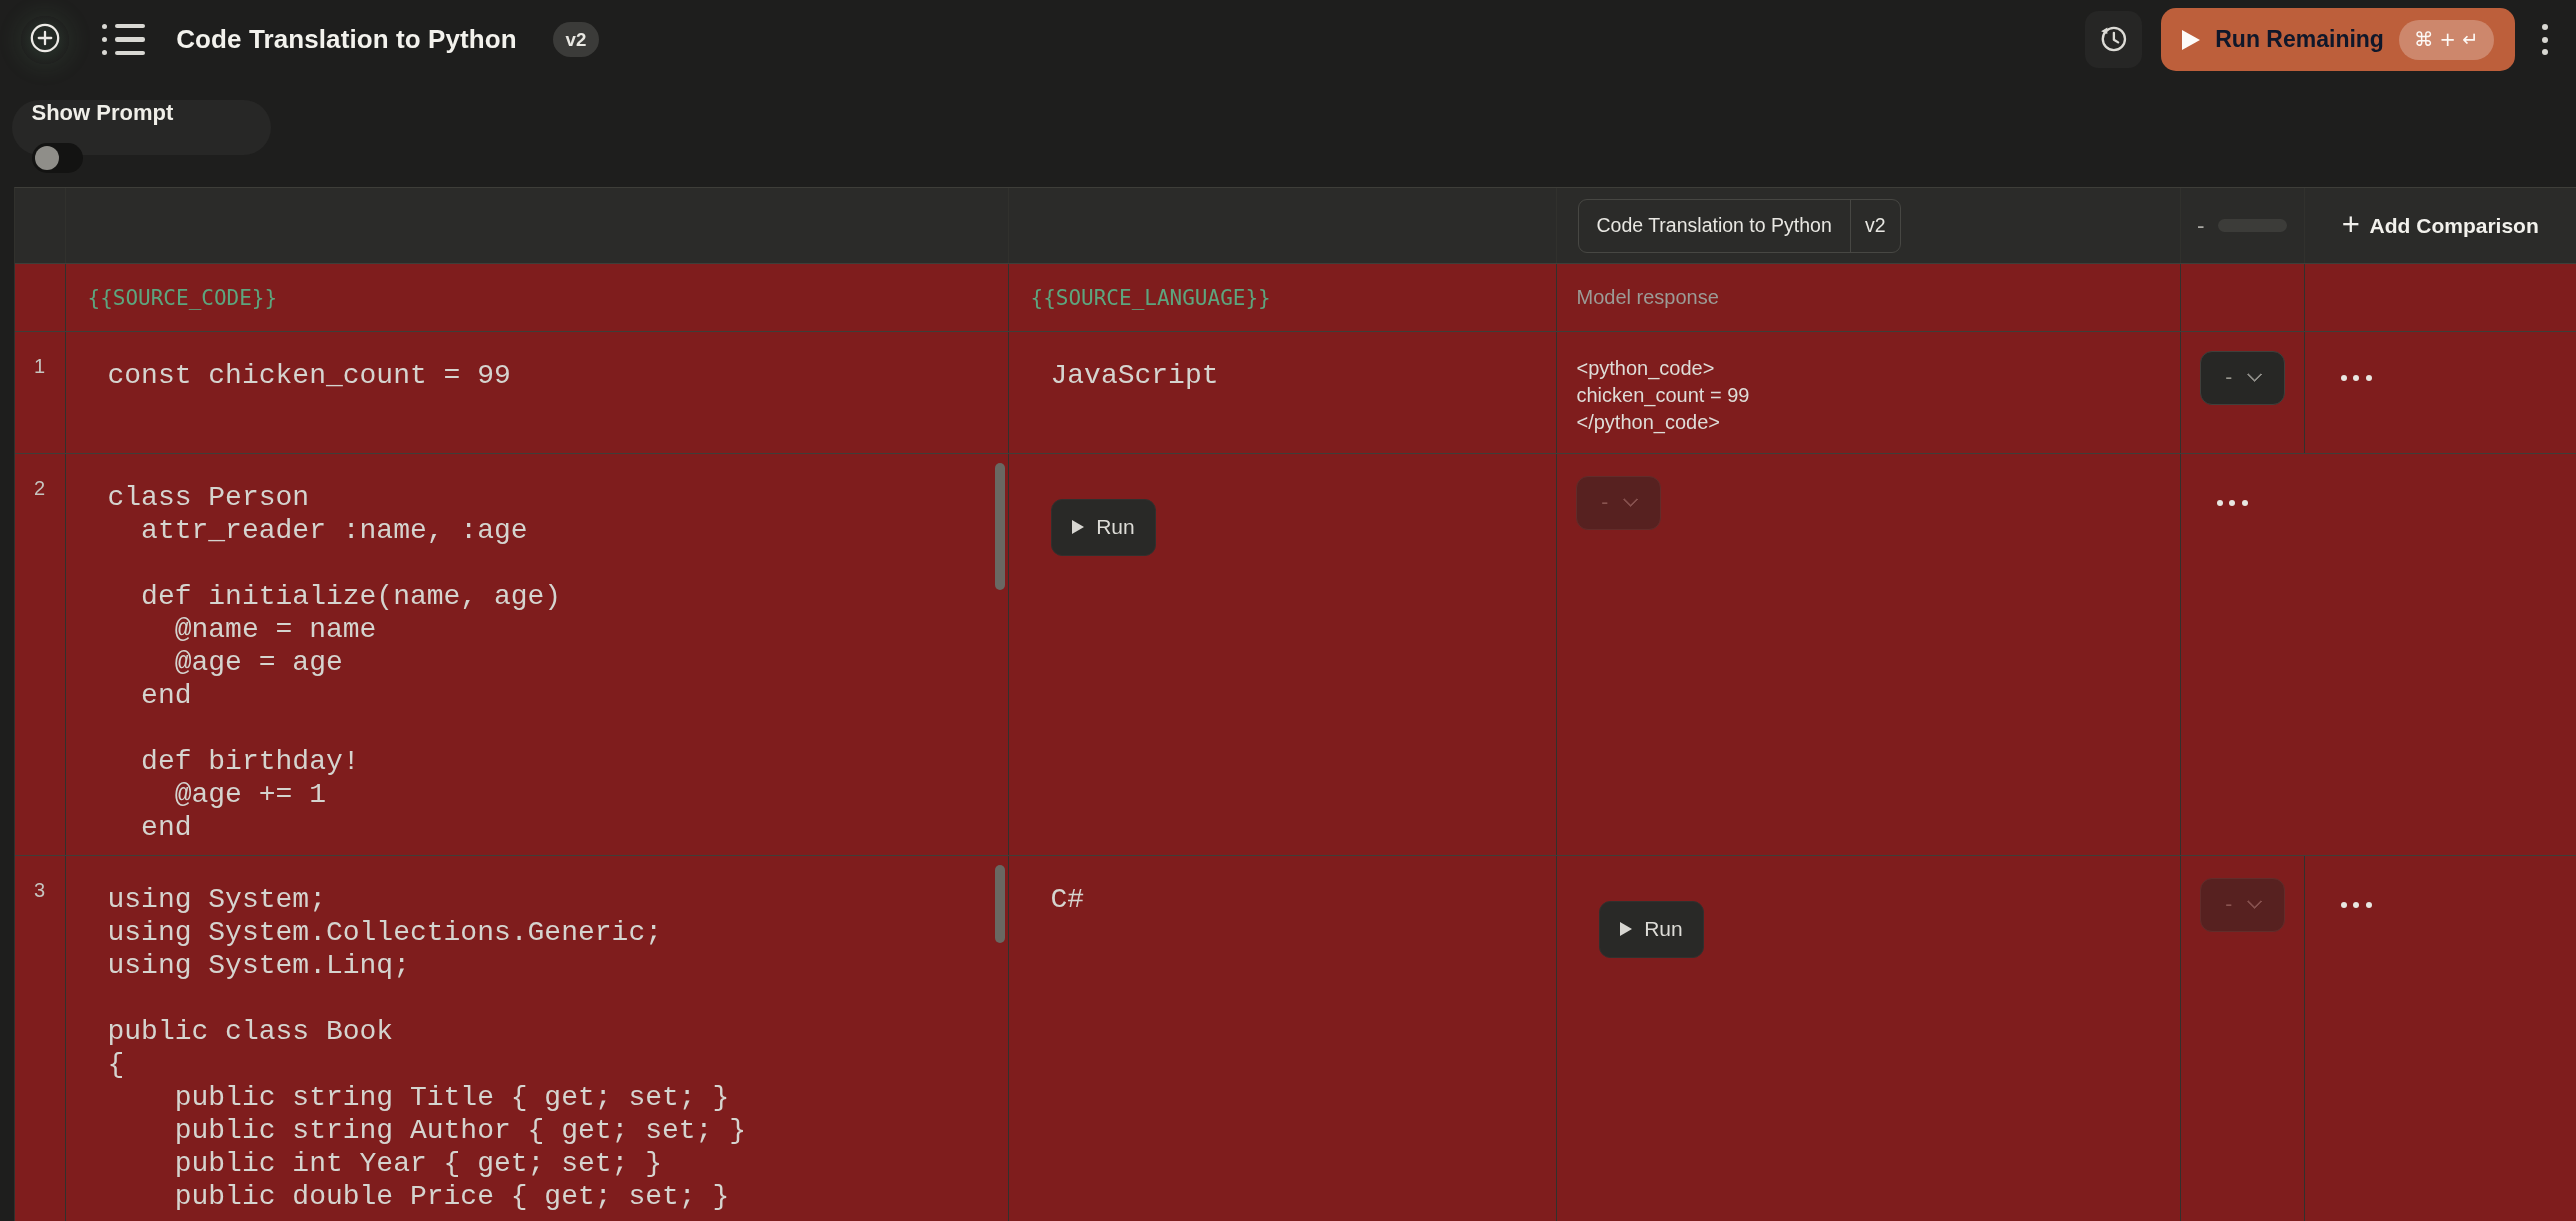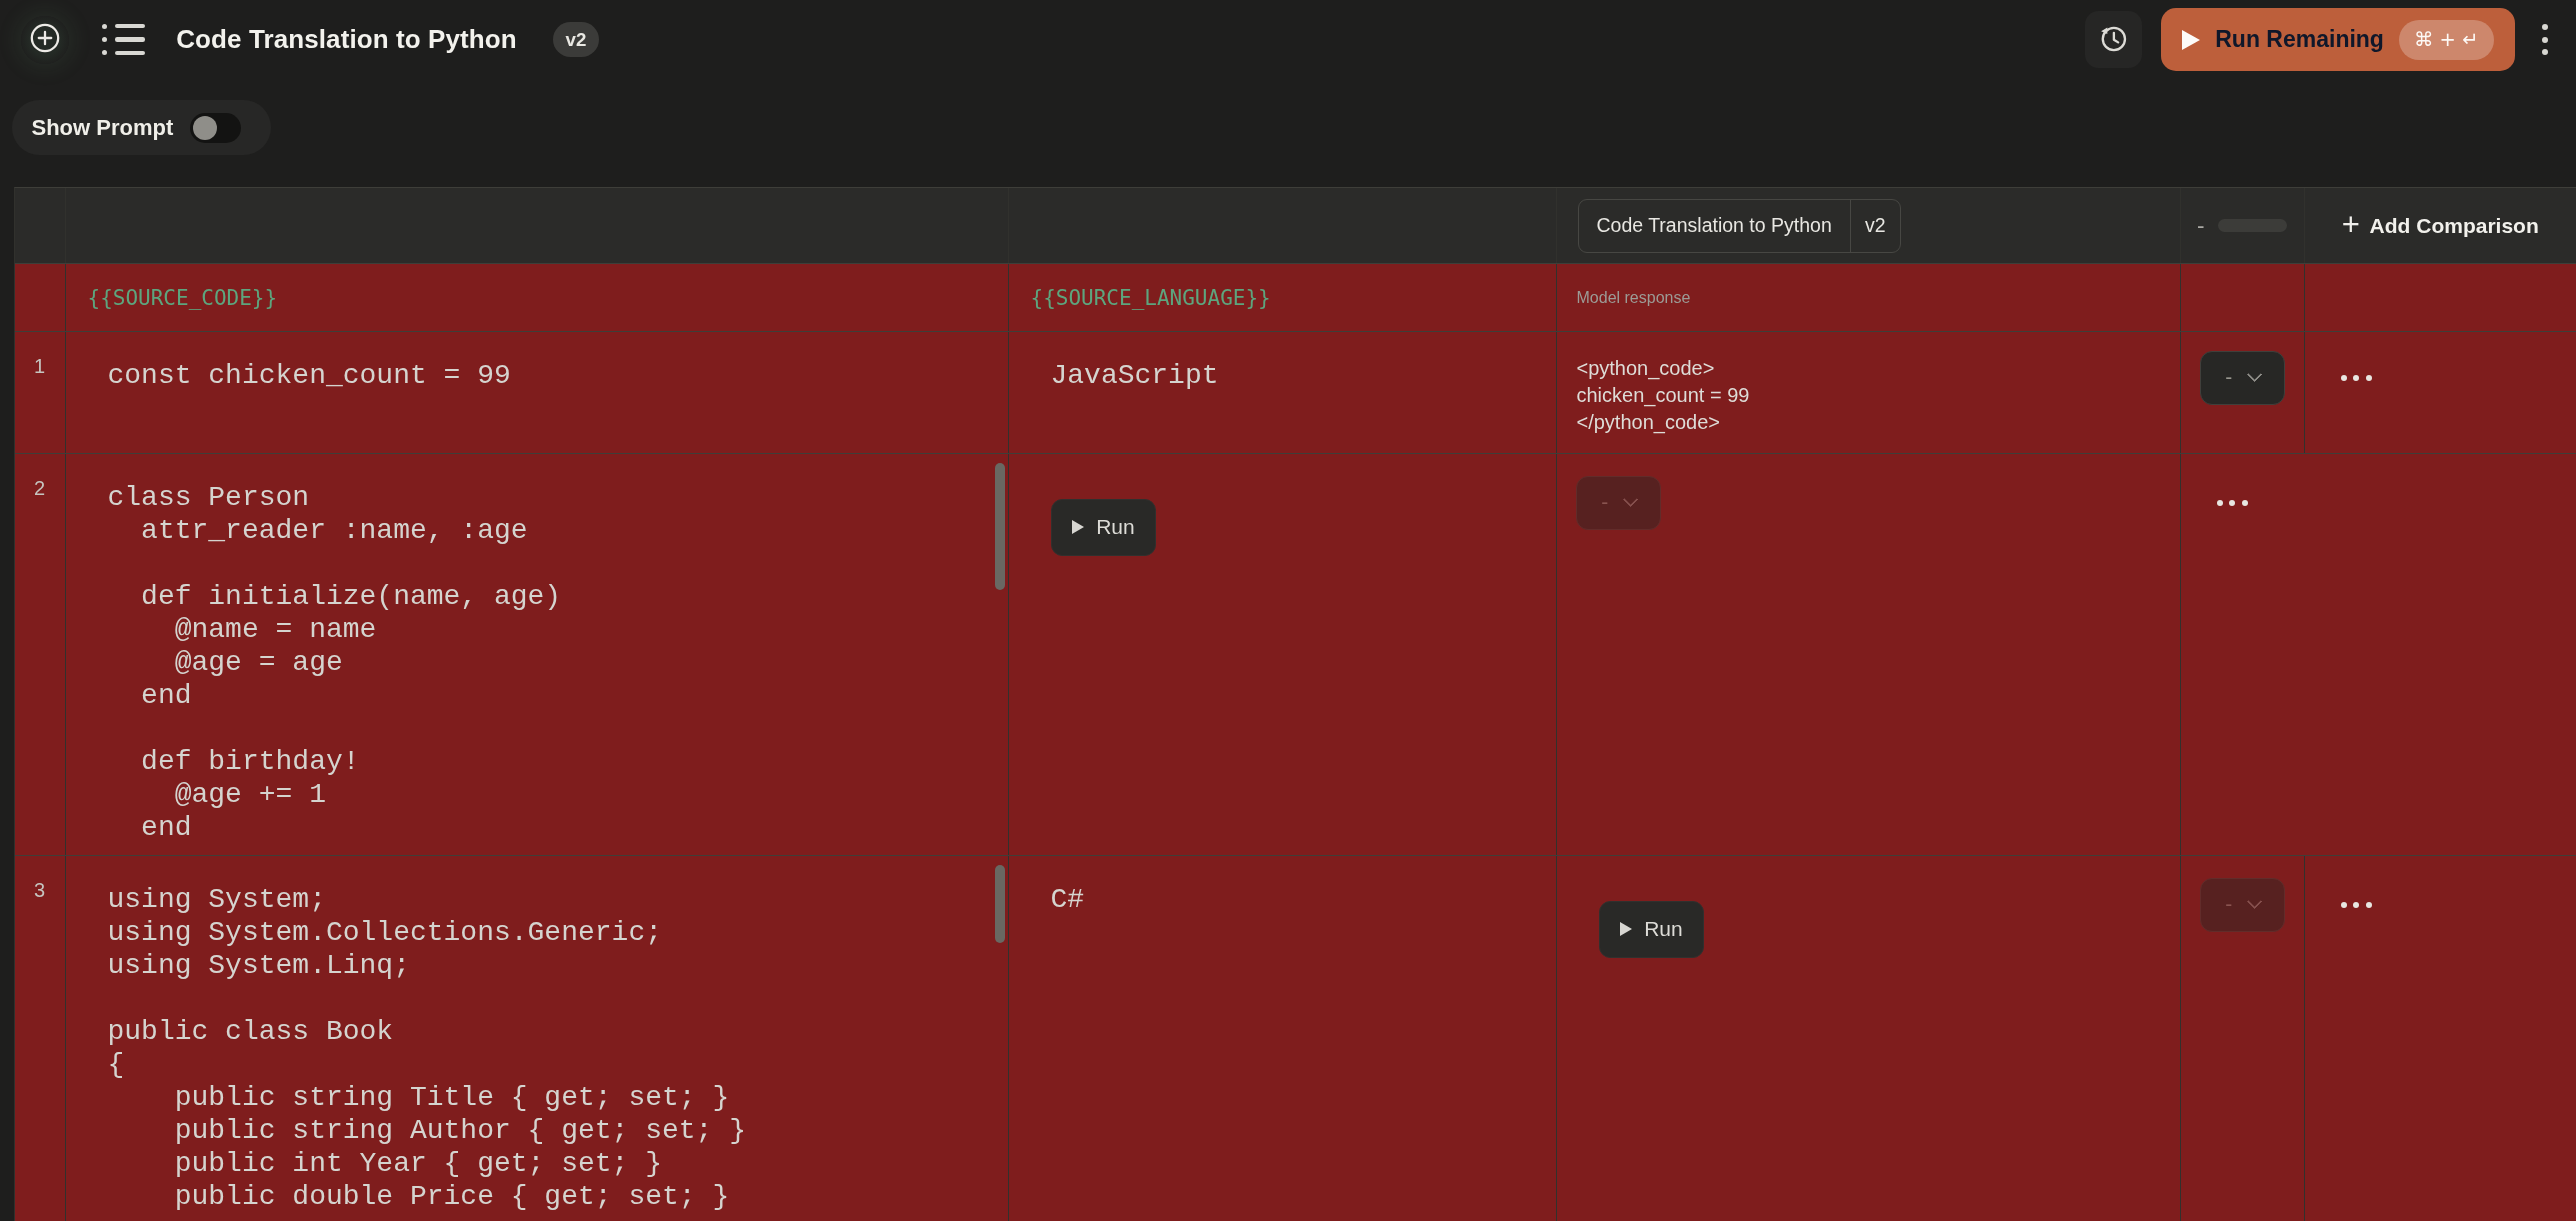--- a/index.html
+++ b/index.html
@@ -58,21 +58,21 @@
     background:rgba(255,255,255,0.25); border-radius:20px; height:40px;
     display:flex; align-items:center; padding:0 15px; font-size:19.5px; color:#fdf9f5;
     font-family:"DejaVu Sans", sans-serif;
   }
   .kebab { display:flex; flex-direction:column; gap:6.7px; background:none; border:none; cursor:pointer; padding:7.5px; }
   .kebab .kdot { width:6px; height:6px; border-radius:50%; background:#d8d7d2; }
 
   
   .show-prompt {
     margin:21px 0 0 12px; width:259px; height:55px; border-radius:28px;
-    background:#272726; display:flex; align-items:center; padding:0 19.5px; gap:16.5px; cursor:pointer;
+    background:#272726; display:flex; padding:0 19.5px; gap:16.5px; cursor:pointer;flex-direction:column;
   }
   .sp-label { font-size:22px; font-weight:700; color:#f0efe9; }
   .toggle { width:51px; height:30px; border-radius:15px; background:#131312; display:flex; align-items:center; padding:3px; }
   .knob { width:24px; height:24px; border-radius:50%; background:#8f8e89; }
 
   
   .etable { margin:32px 0 0 13.5px; border-top:1.5px solid #3e3e39; border-left:1.5px solid #31312d; }
   .grid { display:grid; grid-template-columns:51px 943px 548px 624px 124px minmax(0,1fr); }
   .band { border-bottom:1.5px solid #3e3e39; background:#7f1d1d; }
   .band > div { border-right:1.5px solid #31312d; min-width:0; }
@@ -89,21 +89,21 @@
   .score-cell-head { justify-content:center; gap:13.5px; }
   .score-dash { font-size:22.5px; color:#aaa9a4; }
   .skeleton-pill { width:69px; height:13.5px; border-radius:6.7px; background:#3c3c39; }
   .addcomp { justify-content:center; gap:9.7px; cursor:pointer; }
   .addcomp .plus-glyph { font-size:31px; font-weight:300; color:#f0efeb; line-height:1; margin-top:-3px; }
   .addcomp .ac-label { font-size:21px; font-weight:700; color:#f2f1ec; }
 
   .colhead { height:68px; }
   .colhead > div { display:flex; align-items:center; }
   .tpl-var { font-family:"DejaVu Sans Mono", monospace; font-size:21px; color:#5da57e; padding-left:22px; }
-  .mr-label { font-size:16px; color:#9c9b96; padding-left:20px;text-align:center; }
+  .mr-label { font-size:20px; color:#9c9b96; padding-left:20px;text-align:center; }
 
   .r1 { height:122px; } .r2 { height:402px; } .r3 { height:366px; }
   .num-cell { text-align:center; padding-top:22.5px; font-size:20px; color:#c5c4bf; }
   .code-cell { position:relative; padding:27px 30px 0 22px; overflow:hidden; }
   .code-cell pre, .lang-cell pre {
     font-family:Liberation Mono, monospace; font-size:28px; line-height:33px;
     color:#d5d4cf; white-space:pre;margin-left:20px;
   }
   .lang-cell { padding:27px 0 0 22px; }
   .resp-cell { padding:22.5px 22.5px 0 20px; }

